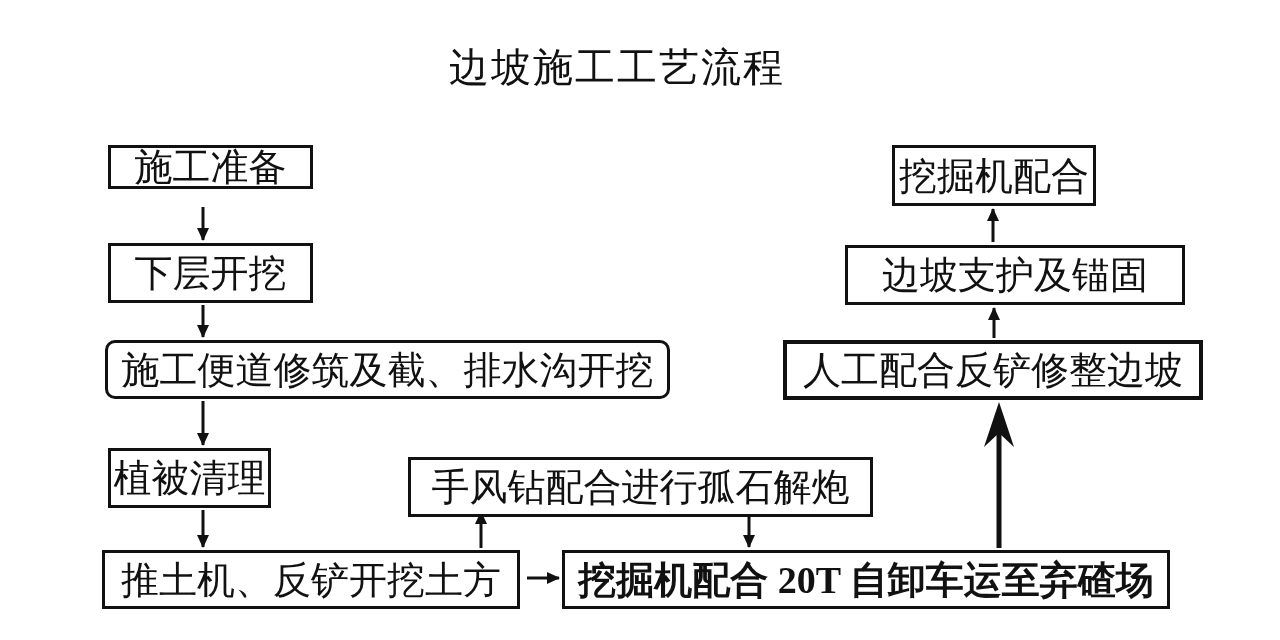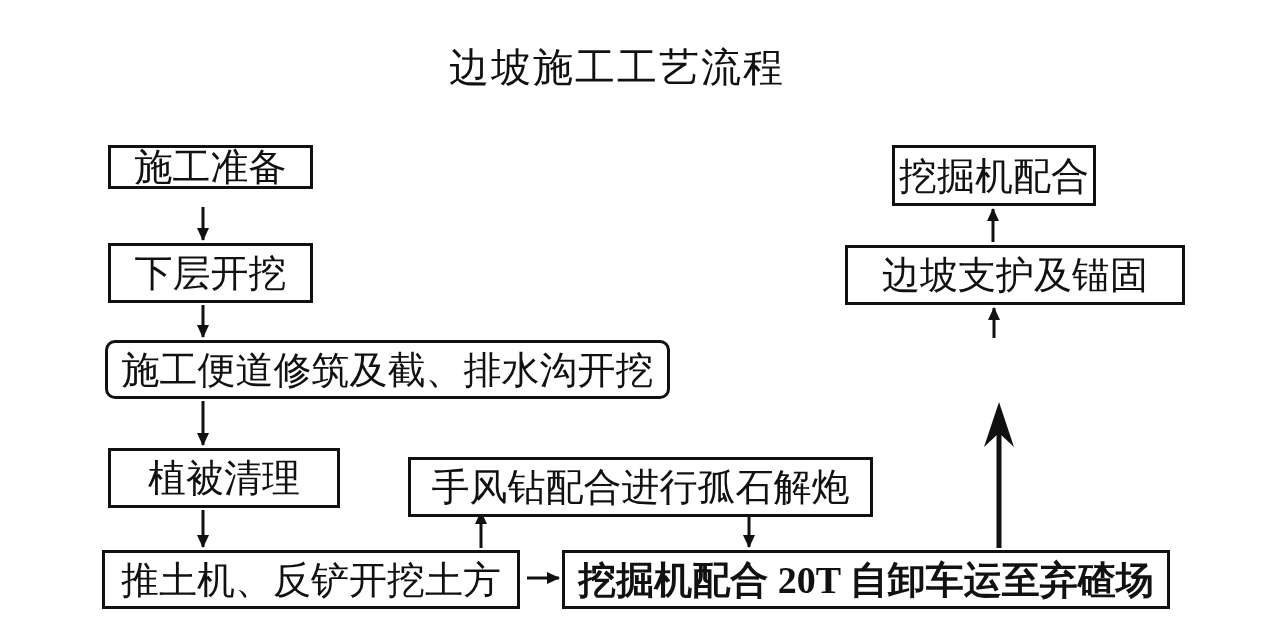--- a/index.html
+++ b/index.html
@@ -30,21 +30,21 @@
     display: flex;
     align-items: center;
     justify-content: center;
     font-size: 38px;
     white-space: nowrap;
     line-height: 1;
   }
   #n-prep       { left: 108px; top: 145px; width: 205px; height: 44px; }
   #n-survey     { left: 108px; top: 243px; width: 205px; height: 60px; }
   #n-road       { left: 105px; top: 340px; width: 565px; height: 59px; border-radius: 10px; }
-  #n-vegetation { left: 108px; top: 448px; width: 232px; height: 60px; }
+  #n-vegetation { left: 108px; top: 448px; width: 163px; height: 60px; }
   #n-bulldozer  { left: 102px; top: 550px; width: 418px; height: 59px; }
   #n-drill      { left: 408px; top: 448px; width: 465px; height: 60px; margin-top: 9px; }
   #n-excavator  { left: 562px; top: 550px; width: 608px; height: 59px; font-weight: bold; }
   #n-trim       { left: 783px; top: 340px; width: 420px; height: 60px; border-width: 4px; }
   #n-support    { left: 845px; top: 245px; width: 340px; height: 60px; }
   #n-lower      { left: 892px; top: 145px; width: 204px; height: 61px; }
   .arrow-layer {
     position: absolute;
     left: 0; top: 0;
     width: 1280px; height: 640px;
@@ -94,18 +94,19 @@
   <div class="node" id="n-road">施工便道修筑及截、排水沟开挖</div>
 
   <div class="node" id="n-vegetation">植被清理</div>
 
   <div class="node" id="n-bulldozer">推土机、反铲开挖土方</div>
 
   <div class="node" id="n-drill">手风钻配合进行孤石解炮</div>
 
   <div class="node" id="n-excavator">挖掘机配合 20T 自卸车运至弃碴场</div>
 
+  <div class="node" id="n-trim">人工配合反铲修整边坡</div>
 
   <div class="node" id="n-support">边坡支护及锚固</div>
 
   <div class="node" id="n-lower">挖掘机配合</div>
 
 </div>
 
 </body></html>

